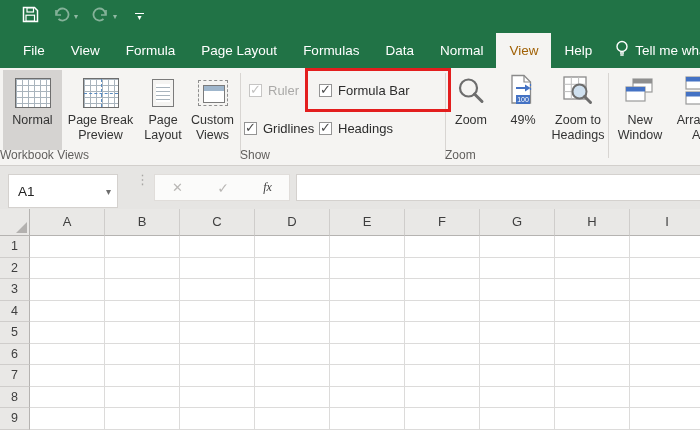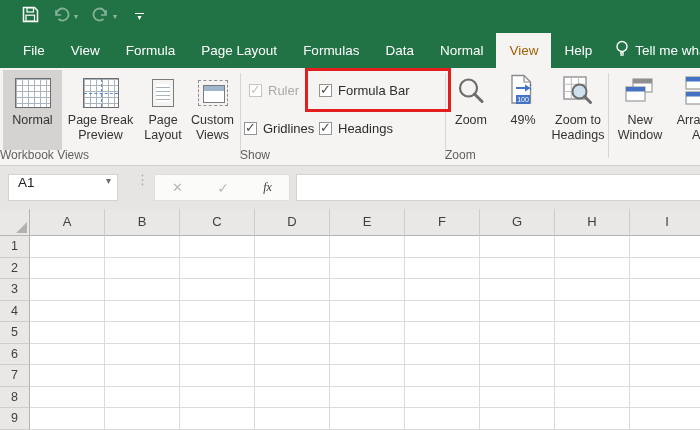--- a/index.html
+++ b/index.html
@@ -53,22 +53,22 @@
   .chk-item.disabled { color:#aaa9a8; }
   .chk-item.disabled .cbx { border-color:#c6c5c4; }
   .chk-item.disabled .cbx::after { color:#c2c1c0; }
   .red-hi { position:absolute; left:65px; top:0px; width:146px; height:44px; border:3px solid #e31e1e; }
 
   .big-btn { position:absolute; top:2px; text-align:center; line-height:14.5px; padding-top:4px; }
   .big-icon-wrap { height:38px; display:flex; align-items:center; justify-content:center; margin-bottom:1px; }
 
   
   .frow { position:absolute; left:0; top:166px; width:700px; height:43px; background:#e6e5e3; }
-  .namebox { position:absolute; left:8px; top:8px; width:110px; height:27px; background:#fff;
-             border:1px solid #d4d1ce; display:flex; padding:0 6px 0 9px; font-size:13.5px; color:#222; }
+  .namebox { position:absolute; left:8px; top:8px; width:110px; height:34px; background:#fff;
+             border:1px solid #d4d1ce; display:flex; align-items:center; padding:0 6px 0 9px; font-size:13.5px; color:#222; }
   .namebox .dd { margin-left:auto; color:#6d6d6d; font-size:10px; }
   .fdots { position:absolute; left:136px; top:7px; color:#a7a5a3; font-size:13px; line-height:14px; letter-spacing:0; }
   .fxbar { position:absolute; left:154px; top:8px; width:136px; height:27px; background:#fbfbfa;
            border:1px solid #e0ddda; display:flex; align-items:center; justify-content:space-around; }
   .fxbar .x { color:#b9b7b5; font-size:13px; }
   .fxbar .v { color:#b9b7b5; font-size:14px; }
   .fxbar .fx { color:#3c3c3c; font-size:12px; font-style:italic; font-family:"Liberation Serif", serif; }
   .f-input { position:absolute; left:296px; top:8px; width:404px; height:27px; background:#fff; border:1px solid #d4d1ce; border-right:none; }
 
   

